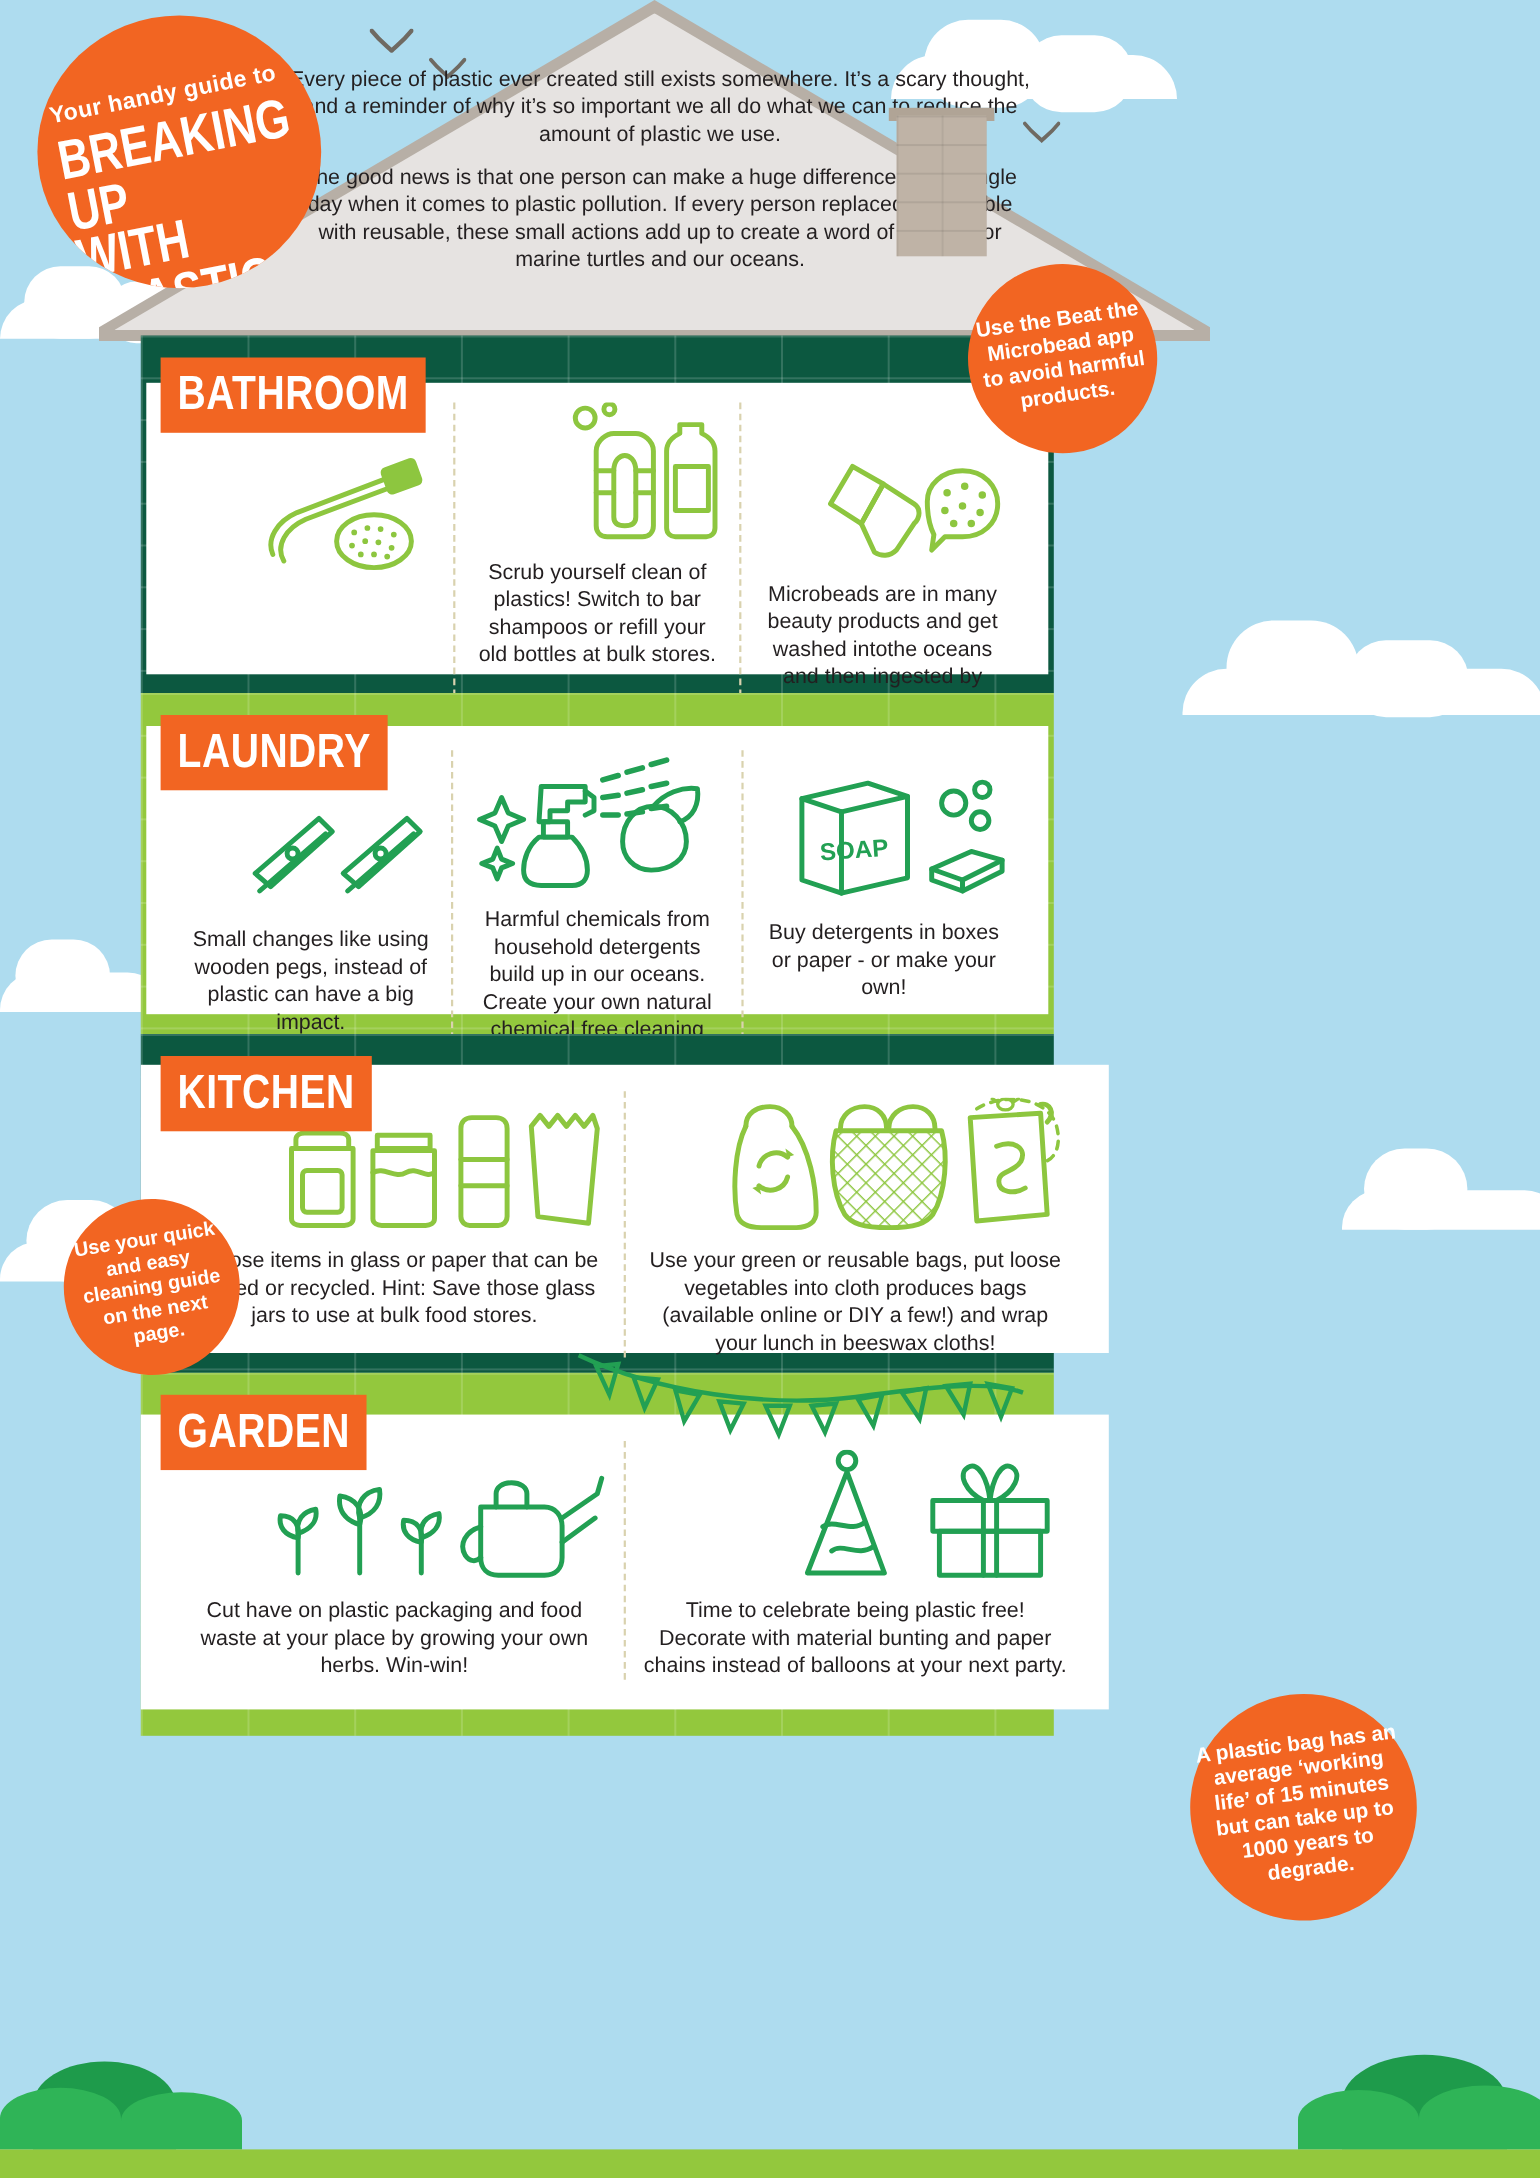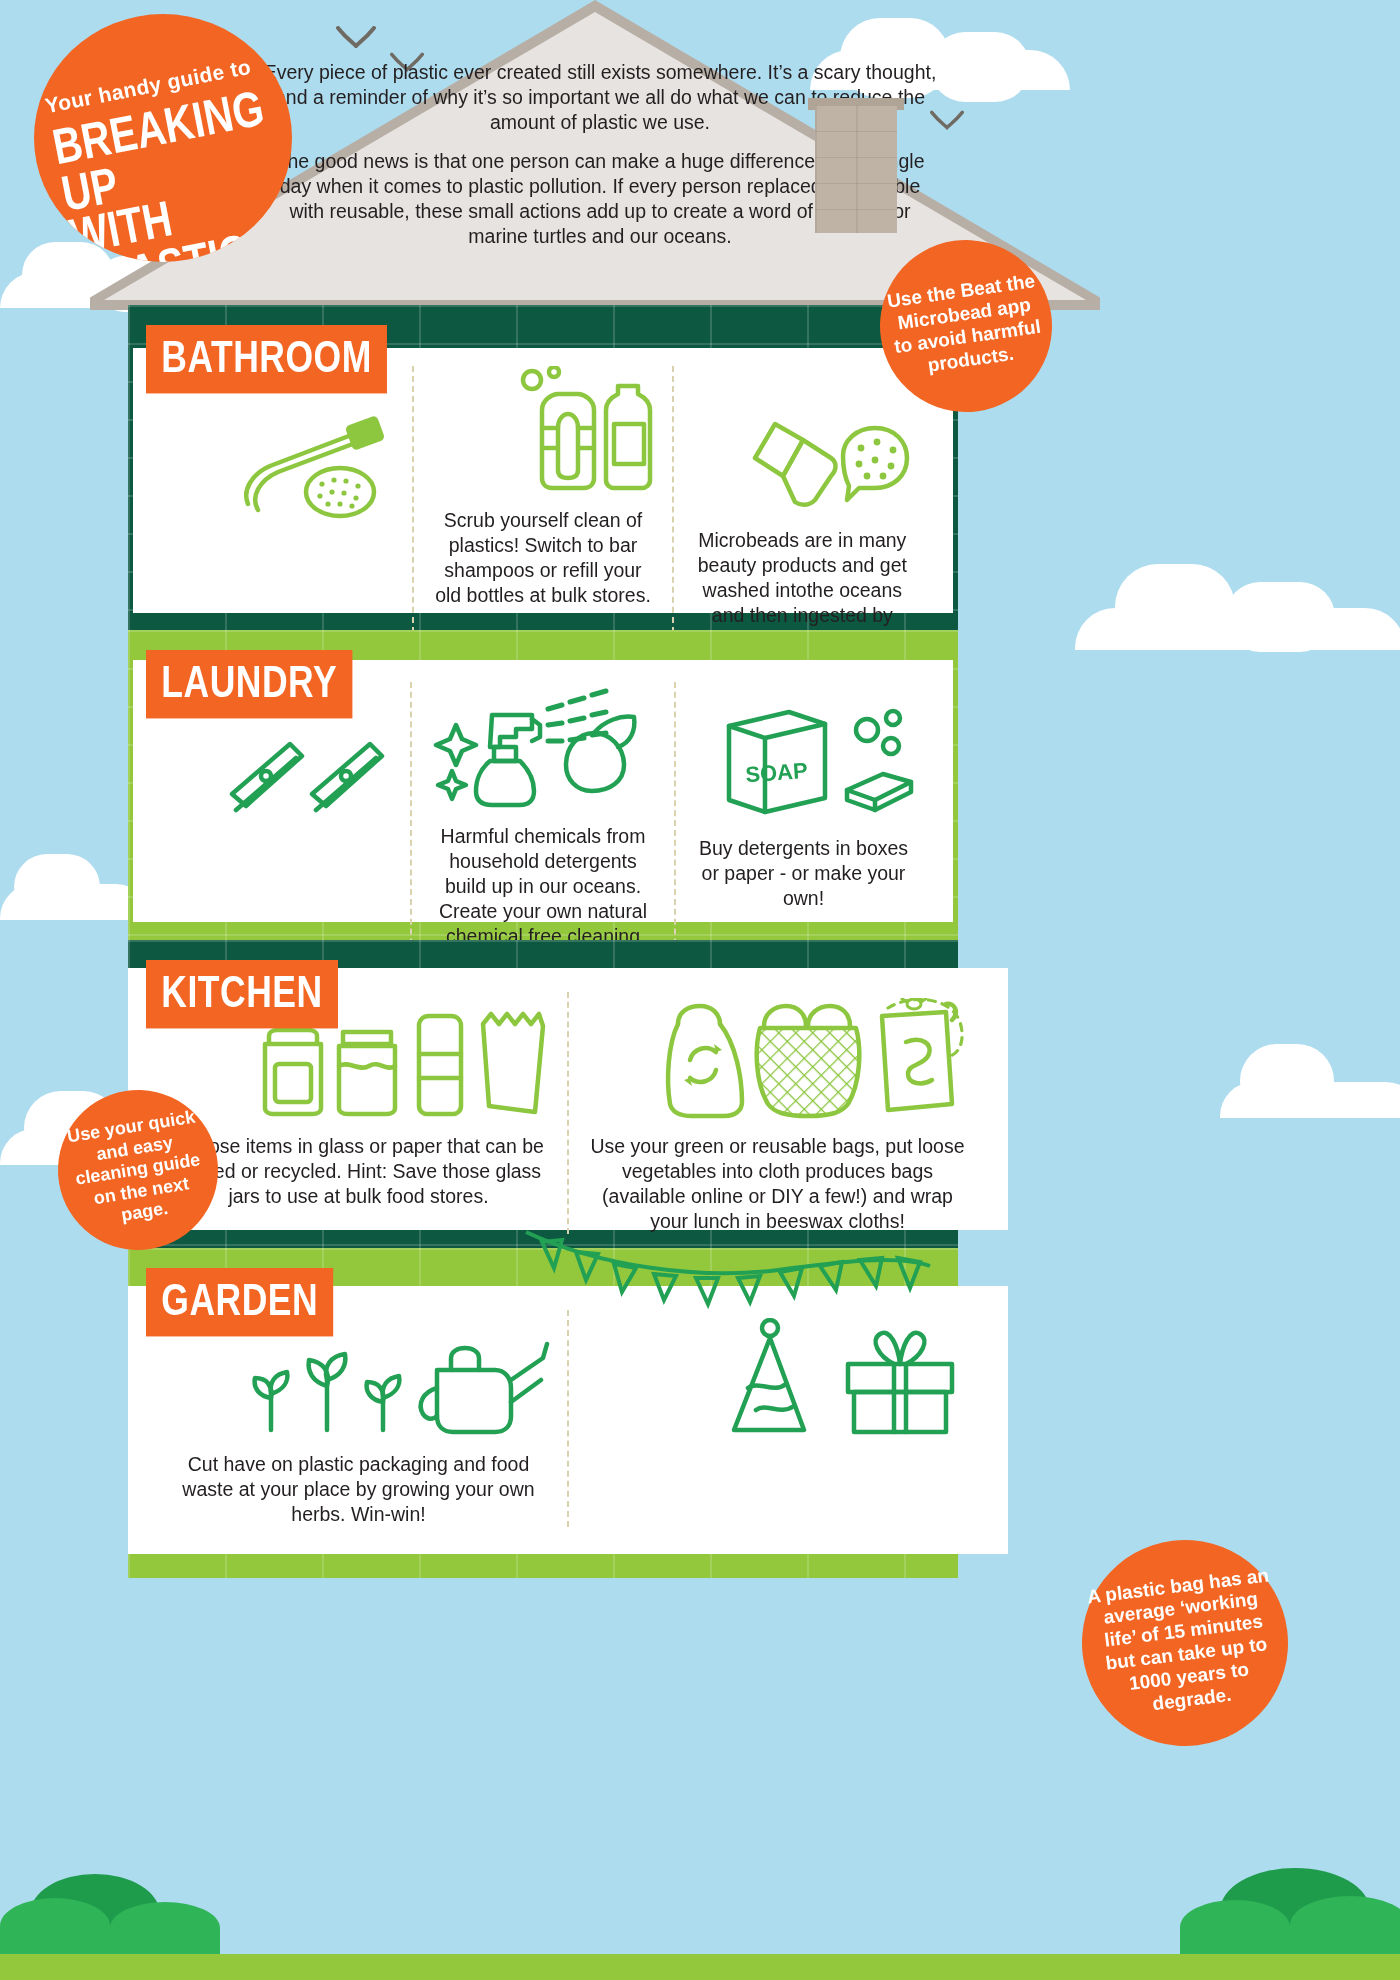--- a/index.html
+++ b/index.html
@@ -266,20 +266,21 @@
                 <g fill="none" stroke="#22A053" stroke-width="4.5" stroke-linecap="round" stroke-linejoin="round">
                   <path d="M8 66 L66 16 L78 28 L22 78 Z"></path>
                   <path d="M12 82 L72 30"></path>
                   <circle cx="42" cy="48" r="5"></circle>
                   <path d="M88 66 L146 16 L158 28 L102 78 Z"></path>
                   <path d="M92 82 L152 30"></path>
                   <circle cx="122" cy="48" r="5"></circle>
                 </g>
               </svg>
             </div>
+            <div class="cap">Small changes like using wooden pegs, instead of plastic can have a big impact.</div>
           </div>
           <div class="col">
             <div class="icon-box">
               <svg width="230" height="125" viewBox="0 0 230 125">
                 <g fill="none" stroke="#22A053" stroke-width="4.5" stroke-linecap="round" stroke-linejoin="round">
                   <path d="M14 54 L20 40 L26 54 L40 60 L26 66 L20 80 L14 66 L0 60 Z" transform="translate(8,0)"></path>
                   <path d="M14 96 L18 86 L22 96 L32 100 L22 104 L18 114 L14 104 L4 100 Z" transform="translate(6,0)"></path>
                   <path d="M64 30 L104 30 L104 44 L88 44 L88 52 L72 52 L72 62 L62 62 Z"></path>
                   <path d="M104 34 L112 40 L112 52 L104 56"></path>
                   <rect x="66" y="62" width="22" height="14"></rect>
@@ -442,20 +443,21 @@
                   <path d="M36 92 C46 84, 60 98, 74 88"></path>
                   <path d="M128 46 L232 46 L232 74 L128 74 Z"></path>
                   <path d="M134 74 L226 74 L226 114 L134 114 Z"></path>
                   <line x1="174" y1="46" x2="174" y2="114"></line>
                   <line x1="186" y1="46" x2="186" y2="114"></line>
                   <path d="M174 46 C158 38, 150 22, 160 16 C170 10, 178 28, 180 46"></path>
                   <path d="M186 46 C202 38, 210 22, 200 16 C190 10, 182 28, 180 46"></path>
                 </g>
               </svg>
             </div>
+            <div class="cap">Time to celebrate being plastic free! Decorate with material bunting and paper chains instead of balloons at your next party.</div>
           </div>
         </div>
       </div>
     </div>
 
   </div>
 
   <div class="bush" style="left:30px; bottom:26px; width:130px; height:80px; background:#1E9B4B;"></div>
   <div class="bush" style="left:0px; bottom:26px; width:110px; height:56px; background:#2FB457;"></div>
   <div class="bush" style="left:110px; bottom:26px; width:110px; height:52px; background:#2FB457;"></div>

